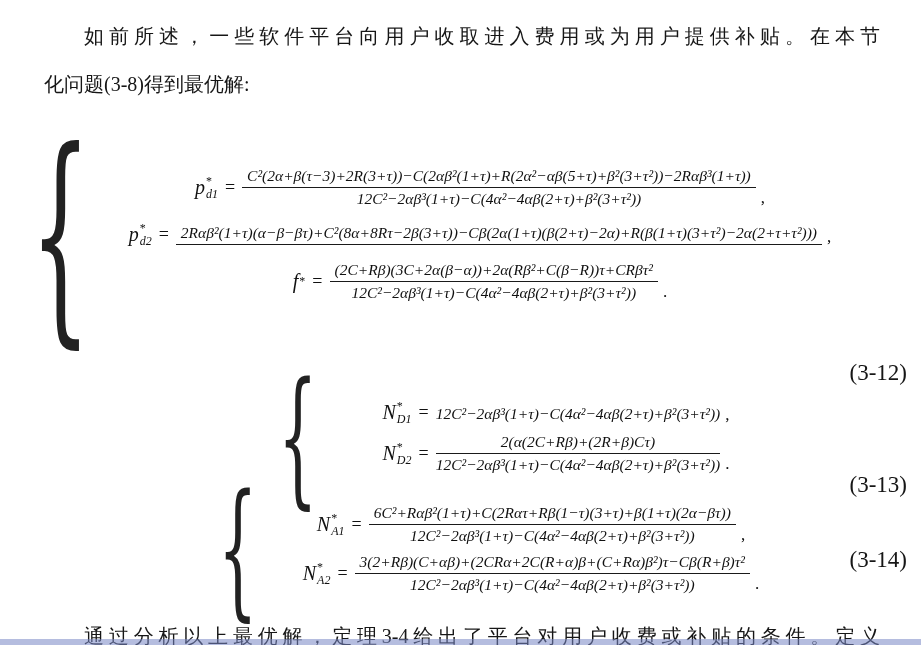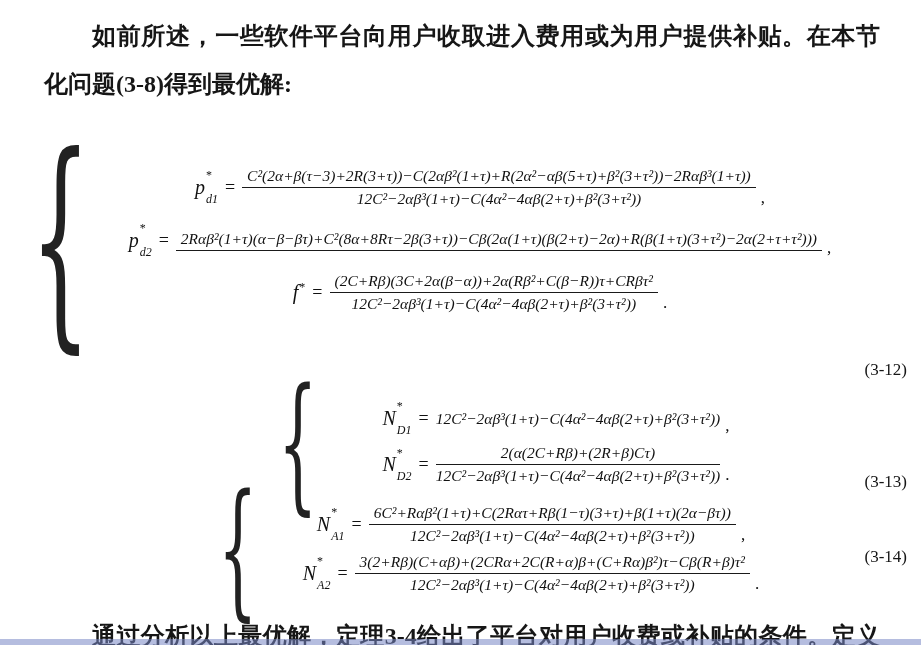--- a/index.html
+++ b/index.html
@@ -8,23 +8,22 @@
     width:921px;height:645px;
     background:#ffffff;
     overflow:hidden;
     font-family:"Liberation Serif","DejaVu Serif",serif;
     color:#1c1c1c;
   }
   
   .para{
     position:absolute;
     left:44px;width:836px;
-    font-size:24px;line-height:48px;
+    font-size:20px;line-height:48px;
     color:#161616;
-    font-weight:bold;
   }
   #intro{top:12px;}
   .cjk-line{display:block;text-align:justify;}
   .cjk-line.stretch{text-align-last:justify;}
   .cjk-line.indent{text-indent:2em;}
   .math-var{font-style:italic;font-family:"Liberation Serif",serif;}
   #closing{top:612px;text-indent:2em;text-align:justify;text-align-last:justify;}
 
   
   .eq-group{
@@ -54,32 +53,32 @@
   }
   #eq312 .eq-row{margin:7px 0;}
   #eq313 .eq-row, #eq314 .eq-row{margin:4px 0;}
 
   .lhs{display:inline-flex;align-items:center;font-size:20px;font-style:italic;}
   .supsub{
     display:inline-flex;flex-direction:column;align-items:flex-start;
     font-size:12px;line-height:1.05;margin-left:1px;
   }
   .supsub .sup{font-style:normal;}
-  .supsub .sub{font-style:italic;margin-top:11px;}
+  .supsub .sub{font-style:italic;}
   .eq-sign{font-style:normal;font-size:18px;}
 
   .frac{display:inline-block;text-align:center;vertical-align:middle;}
   .frac .num{display:block;border-bottom:1.3px solid #1a1a1a;padding:0 5px 2px;}
   .frac .den{display:block;padding-top:2px;}
 
   .tail{font-style:normal;font-size:17px;align-self:flex-end;margin-left:-2px;}
 
   .eq-label{
     position:absolute;right:14px;
-    font-size:17px;color:#161616;font-style:normal;
+    font-size:23px;color:#161616;font-style:normal;
   }
   #label312{top:360px;}
   #label313{top:472px;}
   #label314{top:547px;}
 
   #eq312{top:160px;left:30px;width:874px;}
   #eq313{top:396px;left:278px;width:530px;}
   #eq314{top:500px;left:218px;width:600px;}
 
   

